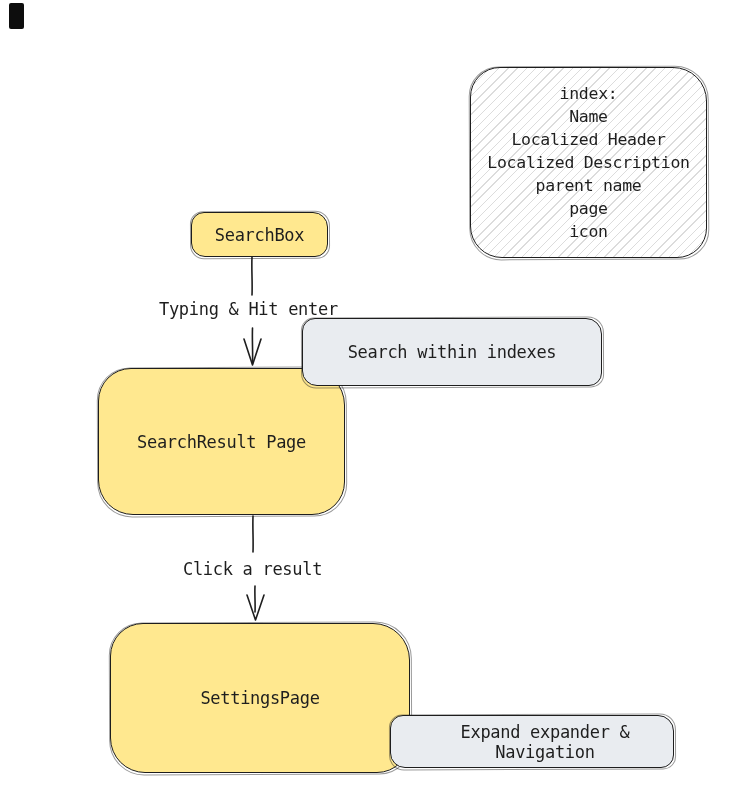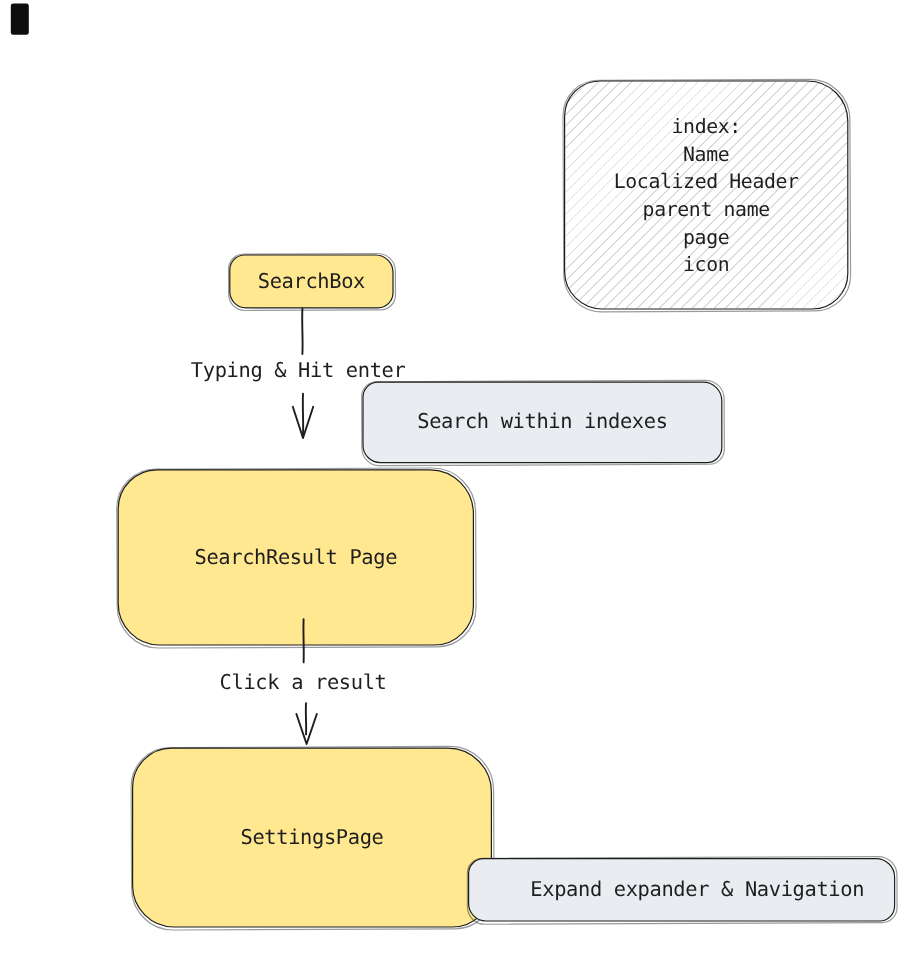--- a/index.html
+++ b/index.html
@@ -73,46 +73,47 @@
 <body>
 
 <div class="canvas">
 
   <div class="corner-mark"></div>
 
   <div class="node hatch-card z1" style="left:470px; top:67px; width:237px; height:191px;">
     <div>index:</div>
     <div>Name</div>
     <div>Localized Header</div>
+    <div>Localized Description</div>
     <div>parent name</div>
     <div>page</div>
     <div>icon</div>
   </div>
 
 
   <div class="node yellow small-yellow z2" style="left:191px; top:212px; width:137px; height:45px;">
     <span>SearchBox</span>
   </div>
 
   <div class="edge-label" style="left:159px; top:299px;">Typing &amp; Hit enter</div>
   <div class="edge-label" style="left:183px; top:559px;">Click a result</div>
 
-  <div class="node yellow big z2" style="left:98px; top:368px; width:297px; height:147px;margin-top:23px;">
+  <div class="node yellow big z2" style="left:98px; top:368px; width:247px; height:147px;">
     <span>SearchResult Page</span>
   </div>
 
   <div class="node gray z3" style="left:302px; top:318px; width:300px; height:68px;">
     <span>Search within indexes</span>
   </div>
 
   <div class="node yellow big z2" style="left:110px; top:623px; width:300px; height:150px;">
     <span>SettingsPage</span>
   </div>
 
-  <div class="node gray z3" style="left:390px; top:715px; width:356px; height:53px;padding-left:26px;">
+  <div class="node gray z3" style="left:390px; top:715px; width:284px; height:53px;padding-left:26px;">
     <span>Expand expander &amp; Navigation</span>
   </div>
 
   <svg class="arrows" viewBox="0 0 750 806" xmlns="http://www.w3.org/2000/svg">
 
     <path d="M252 257 C251.4 270, 252.6 283, 252 295"></path>
     <path d="M252.5 328 C252 340, 253 352, 252.5 363"></path>
     <path d="M244 339 L252.5 365 L261 339"></path>
 
     <path d="M253 516 C252.5 528, 253.5 540, 253 552"></path>

